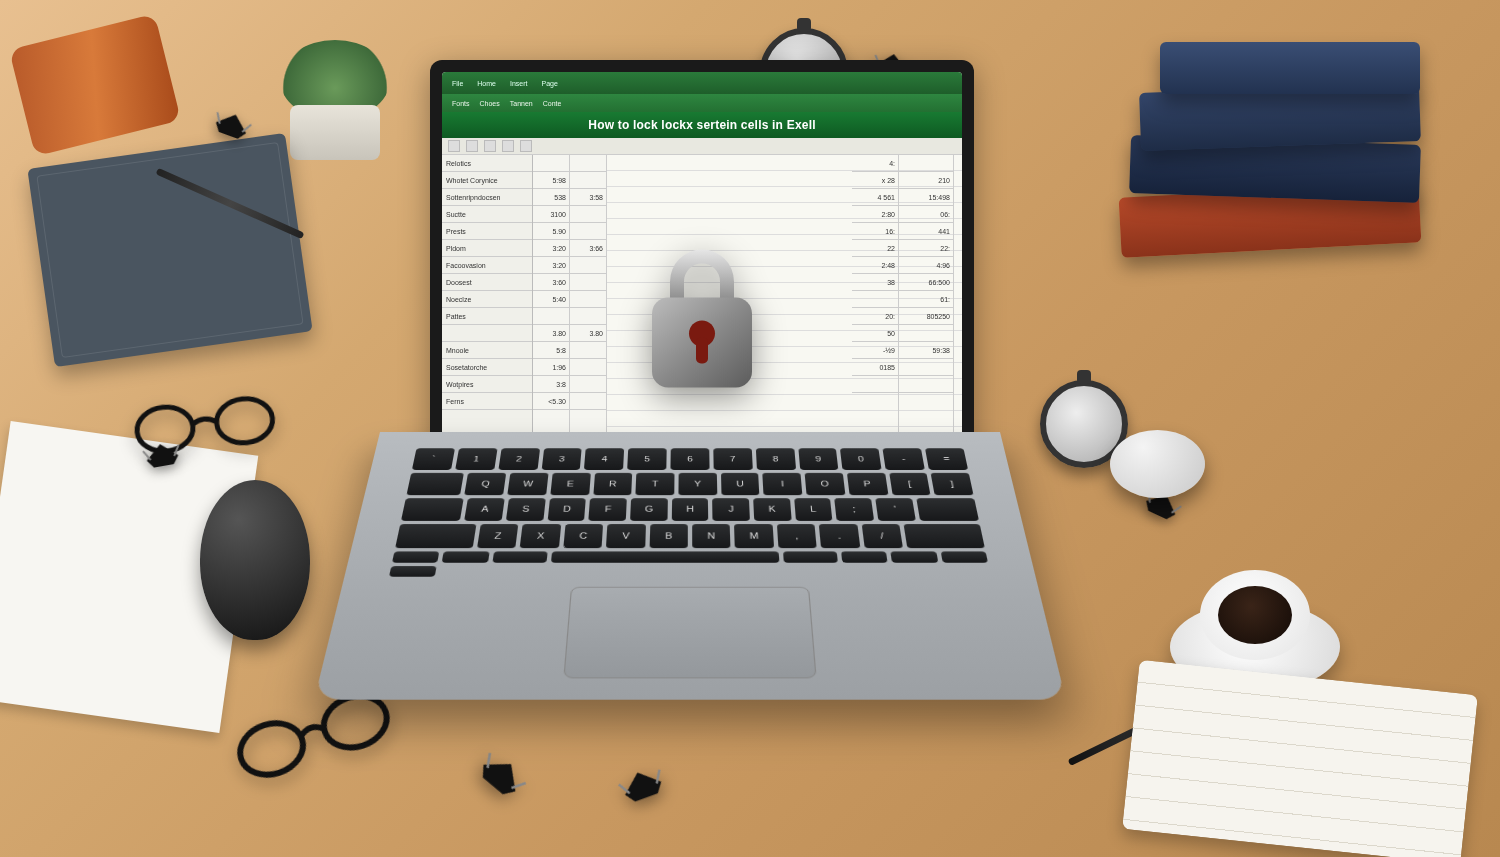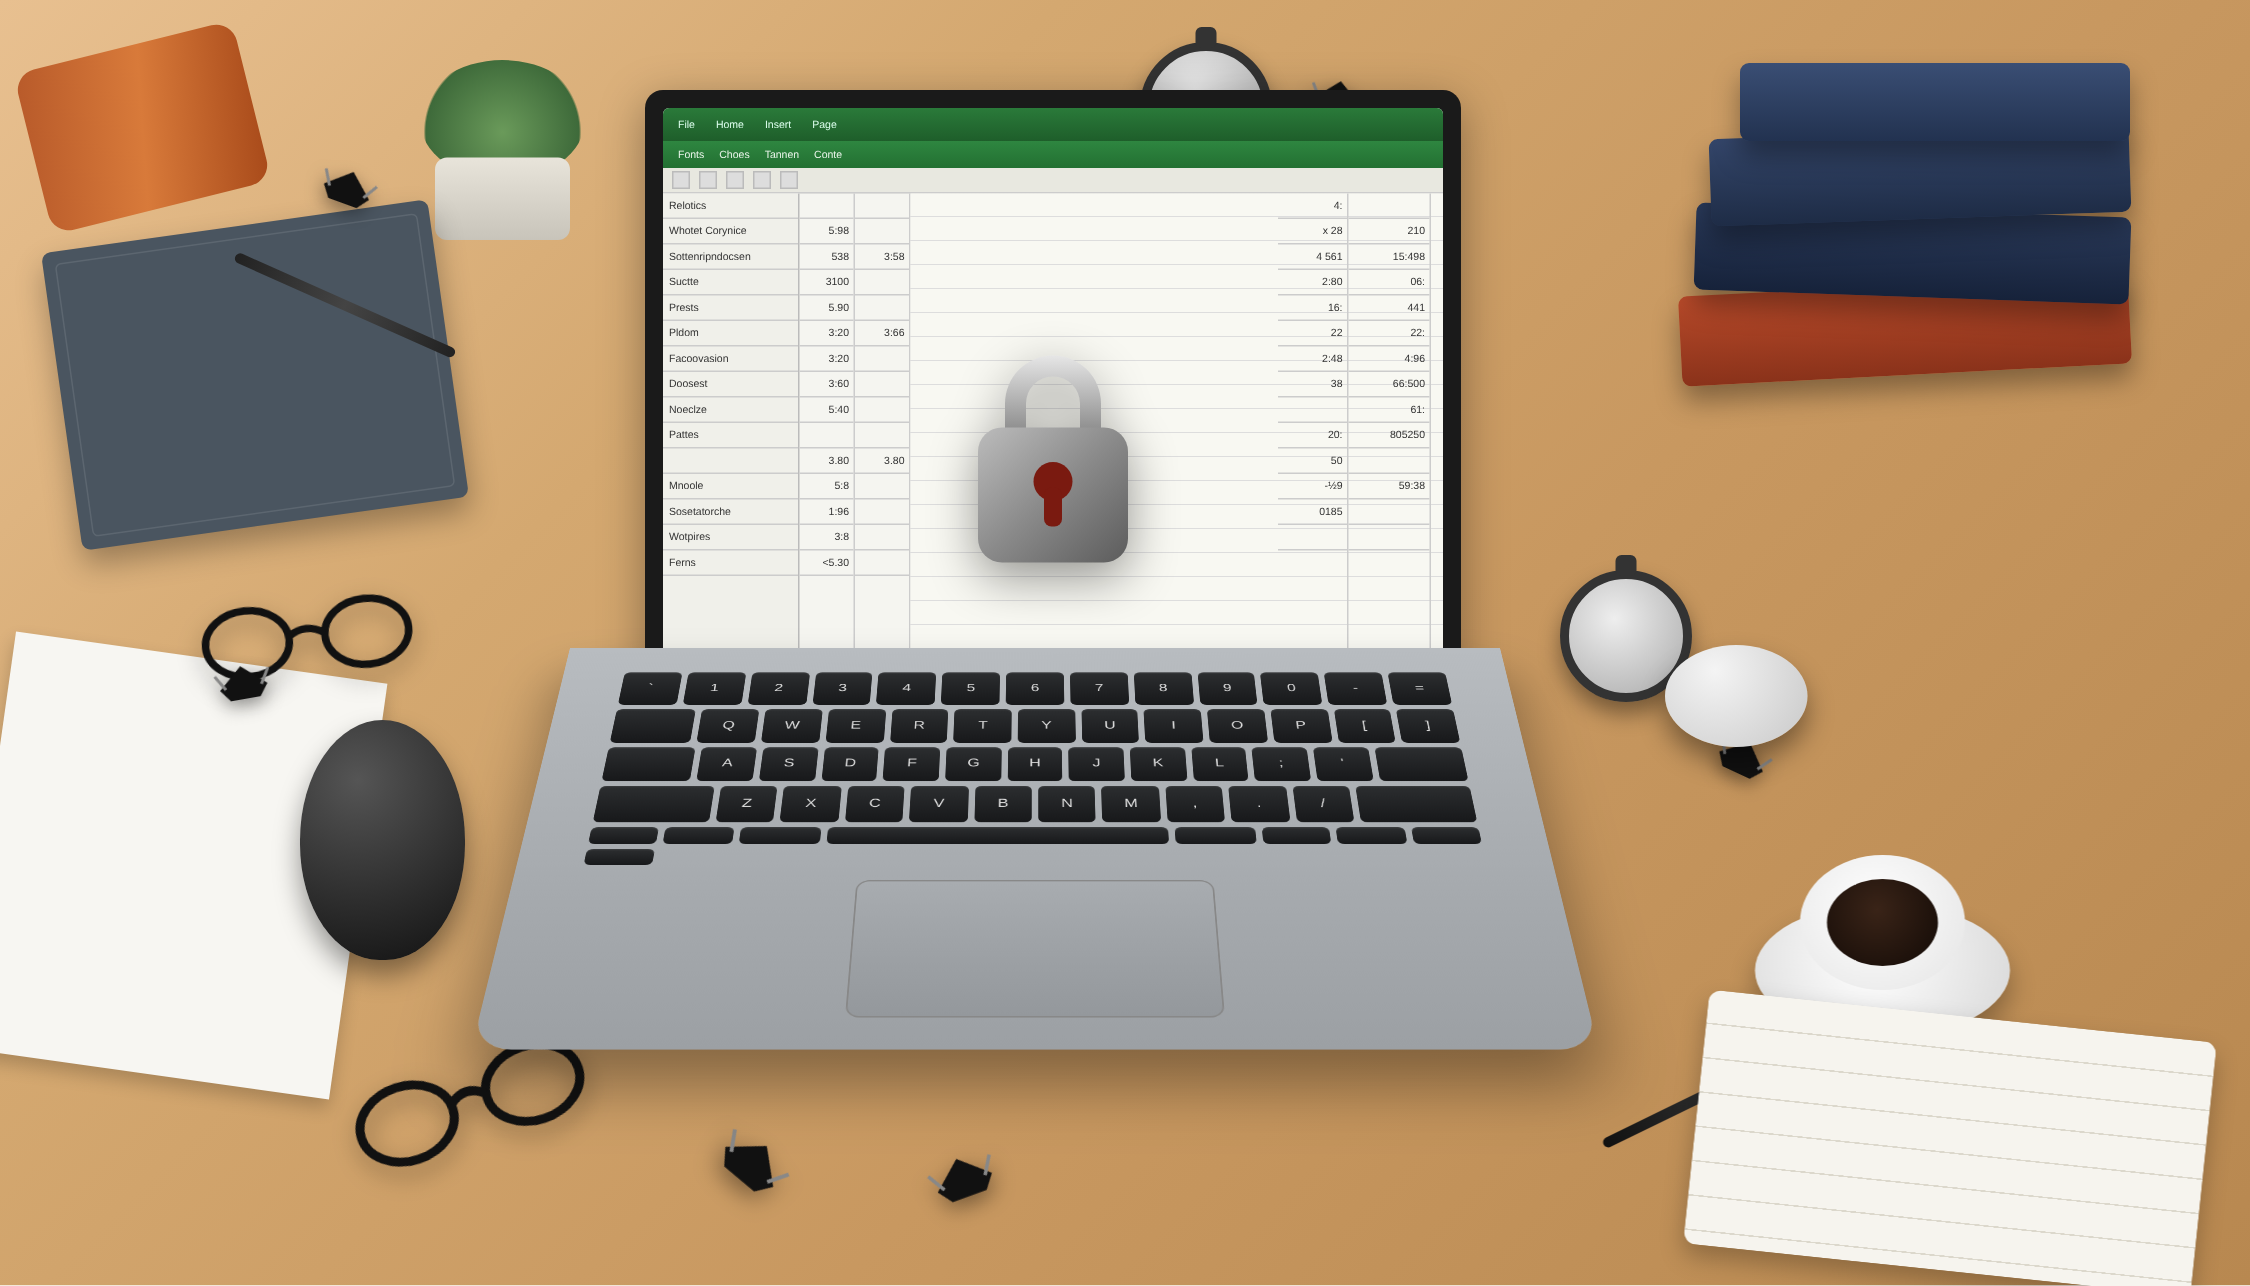--- a/index.html
+++ b/index.html
@@ -149,20 +149,21 @@
           <span>Home</span>
           <span>Insert</span>
           <span>Page</span>
         </div>
         <div class="ribbon2">
           <span>Fonts</span>
           <span>Choes</span>
           <span>Tannen</span>
           <span>Conte</span>
         </div>
+        <div class="titlebar">How to lock lockx sertein cells in Exell</div>
         <div class="toolbar">
             <span></span>
             <span></span>
             <span></span>
             <span></span>
             <span></span>
           </div>
         <div class="sheet">
           <div class="rowhdrs" id="rowhdrs">
               <div>Relotics</div>

